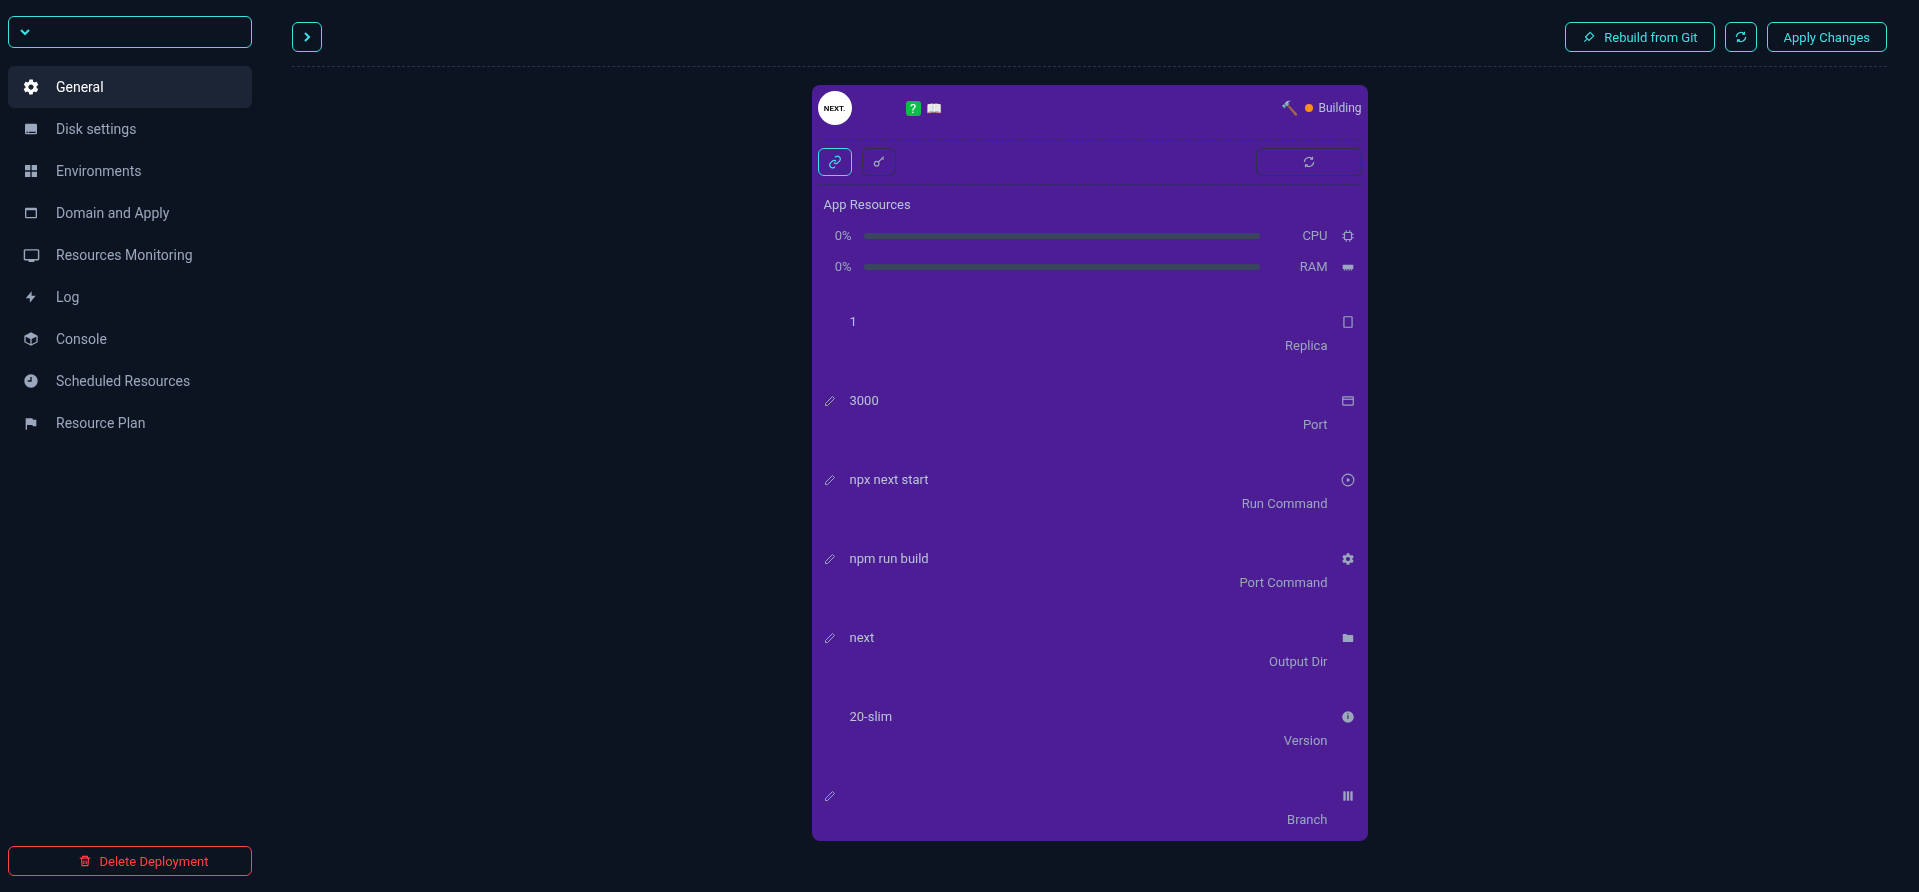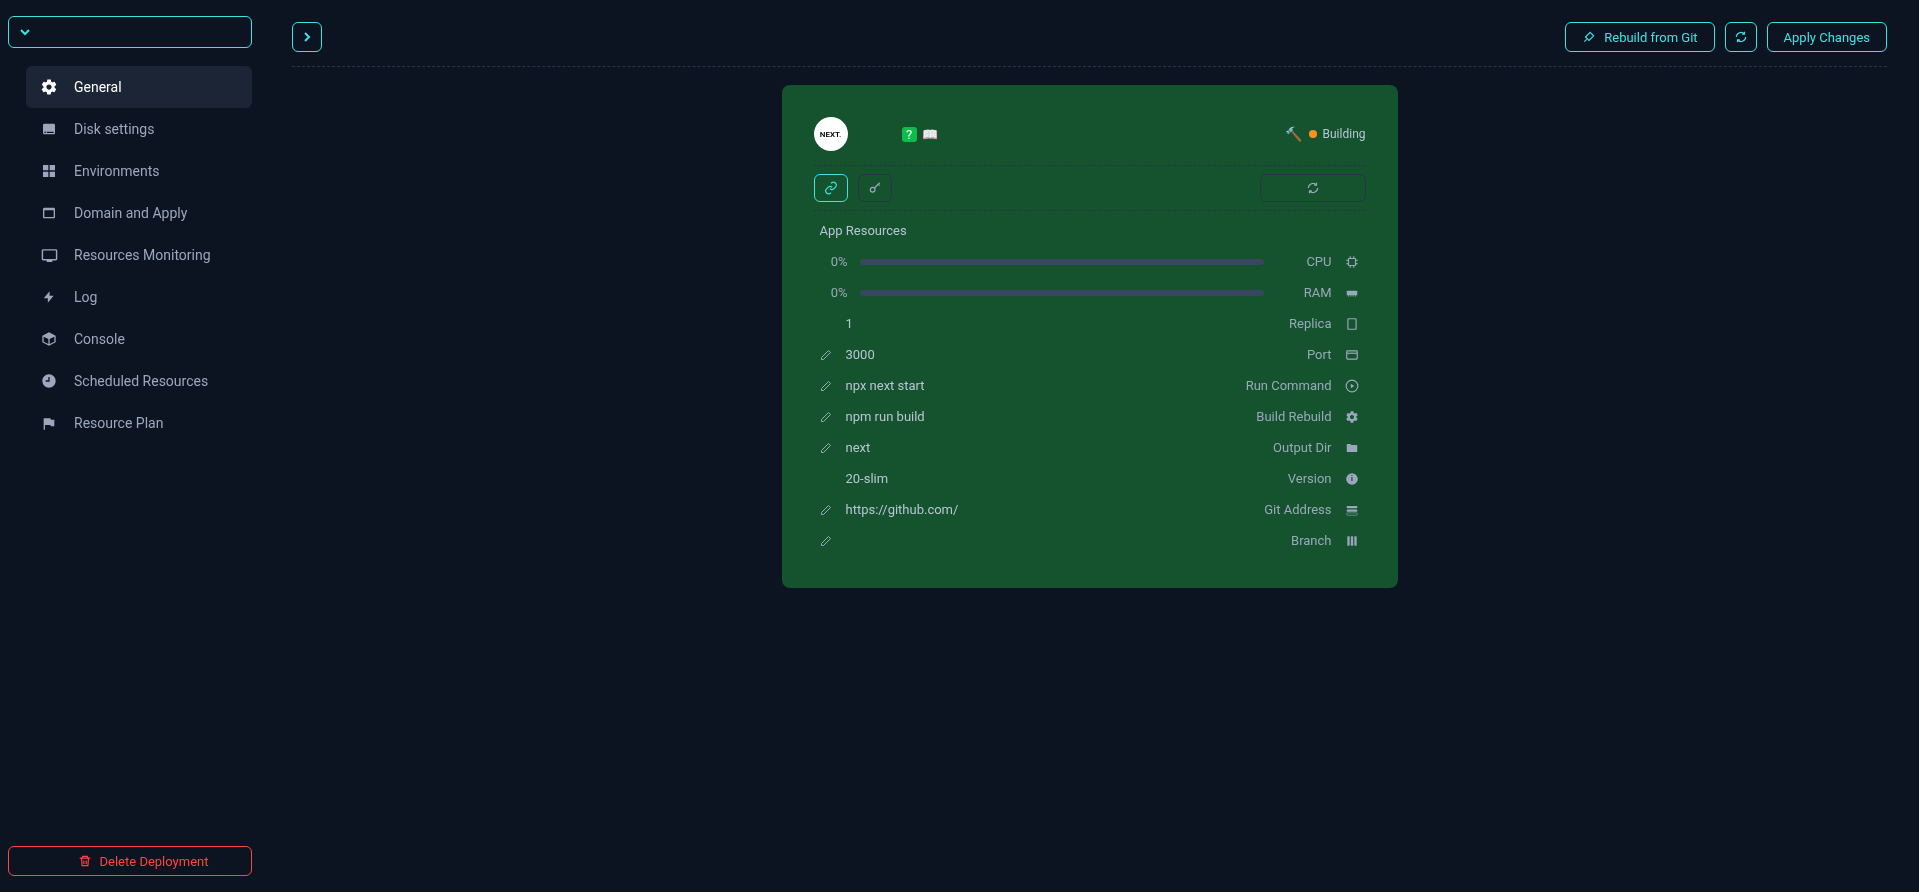--- a/index.html
+++ b/index.html
@@ -43,21 +43,20 @@
 
     .sidebar-item {
       display: flex;
       align-items: center;
       padding: 12px 14px;
       border-radius: 6px;
       cursor: pointer;
       color: #9aa7bc;
       font-size: 14px;
       gap: 16px;
-      margin-left: 18px;
     }
 
     .sidebar-item.active {
       background: #1c2536;
       color: #fff;
     }
 
     .sidebar-item .icon-slot {
       width: 18px;
       height: 18px;
@@ -148,24 +147,24 @@
     
     .content {
       flex: 1;
       display: flex;
       justify-content: center;
       align-items: flex-start;
       padding-top: 18px;
     }
 
     .card {
-      background: #14532d;
+      background: #4c1d95;
       border-radius: 8px;
-      width: 616px;
-      padding: 32px;
+      width: 556px;
+      padding: 6px;
     }
 
     .card-header {
       display: flex;
       align-items: center;
       gap: 10px;
       padding-bottom: 14px;
       border-bottom: 1px dashed #2a3448;
     }
 
@@ -315,20 +314,21 @@
       cursor: pointer;
     }
 
     .detail-value {
       flex: 1;
       color: #b8c5d6;
     }
 
     .detail-label {
       color: #9aa7bc;
+      margin-top: 48px;
     }
 
     .detail-icon {
       width: 16px;
       display: flex;
       justify-content: center;
       color: #9aa7bc;
     }
 
     svg {
@@ -583,21 +583,21 @@
         </span>
       </div>
 
       <div class="detail-row">
         <span class="edit-icon">
           <svg width="12" height="12" viewBox="0 0 24 24" fill="none" stroke="currentColor" stroke-width="2">
               <path d="M17 3l4 4L7 21H3v-4L17 3z"></path>
             </svg>
         </span>
         <span class="detail-value">npm run build</span>
-        <span class="detail-label">Build Rebuild</span>
+        <span class="detail-label">Port Command</span>
         <span class="detail-icon">
           <svg width="14" height="14" viewBox="0 0 24 24" fill="currentColor">
               <path d="M19.4 13c.04-.33.06-.66.06-1s-.02-.67-.06-1l2.07-1.62c.19-.15.24-.42.12-.64l-1.96-3.4c-.12-.22-.39-.3-.6-.22l-2.45.98c-.51-.4-1.06-.73-1.66-.98l-.37-2.6c-.04-.24-.25-.42-.49-.42h-3.92c-.24 0-.45.18-.49.42l-.37 2.6c-.6.25-1.15.58-1.66.98l-2.45-.98c-.21-.08-.48 0-.6.22l-1.96 3.4c-.12.22-.07.49.12.64L4.6 11c-.4.33-.6.66-.06 1s.2.67.06 1l-2.07 1.62c-.19.15-.24.42-.12.64l1.96 3.4c.12.22.39.3.6.22l2.45-.98c.51.4 1.06.73 1.66.98l.37 2.6c.4.24.25.42.49.42h3.92c.24 0 .45-.18.49-.42l.37-2.6c.6-.25 1.15-.58 1.66-.98l2.45.98c.21.08.48 0 .6-.22l1.96-3.4c.12-.22.07-.49-.12-.64L19.4 13zM12 15.5c-1.93 0-3.5-1.57-3.5-3.5s1.57-3.5 3.5-3.5 3.5 1.57 3.5 3.5-1.57 3.5-3.5 3.5z"></path>
             </svg>
         </span>
       </div>
 
       <div class="detail-row">
         <span class="edit-icon">
           <svg width="12" height="12" viewBox="0 0 24 24" fill="none" stroke="currentColor" stroke-width="2">
@@ -618,36 +618,20 @@
         <span class="detail-value">20-slim</span>
         <span class="detail-label">Version</span>
         <span class="detail-icon">
           <svg width="14" height="14" viewBox="0 0 24 24" fill="currentColor">
               <circle cx="12" cy="12" r="10"></circle>
               <text x="12" y="16" text-anchor="middle" fill="#1a2233" font-size="12" font-weight="bold">i</text>
             </svg>
         </span>
       </div>
 
-      <div class="detail-row">
-        <span class="edit-icon">
-          <svg width="12" height="12" viewBox="0 0 24 24" fill="none" stroke="currentColor" stroke-width="2">
-              <path d="M17 3l4 4L7 21H3v-4L17 3z"></path>
-            </svg>
-        </span>
-        <span class="detail-value">https://github.com/</span>
-        <span class="detail-label">Git Address</span>
-        <span class="detail-icon">
-          <svg width="14" height="14" viewBox="0 0 24 24" fill="currentColor">
-              <rect x="3" y="5" width="18" height="4" rx="1"></rect>
-              <rect x="3" y="11" width="18" height="4" rx="1"></rect>
-              <rect x="3" y="17" width="18" height="4" rx="1" fill="none" stroke="currentColor"></rect>
-            </svg>
-        </span>
-      </div>
 
       <div class="detail-row">
         <span class="edit-icon">
           <svg width="12" height="12" viewBox="0 0 24 24" fill="none" stroke="currentColor" stroke-width="2">
               <path d="M17 3l4 4L7 21H3v-4L17 3z"></path>
             </svg>
         </span>
         <span class="detail-value"></span>
         <span class="detail-label">Branch</span>
         <span class="detail-icon">

